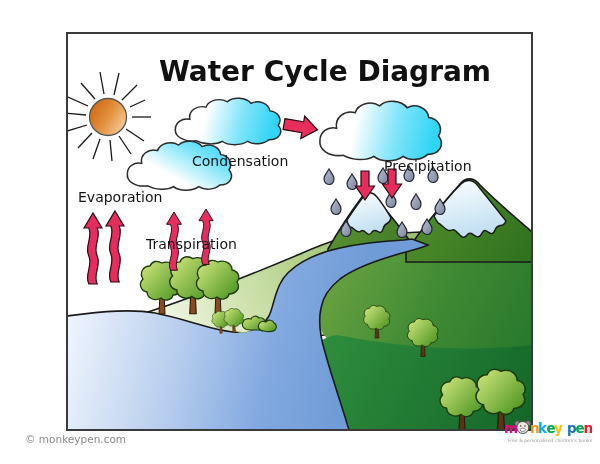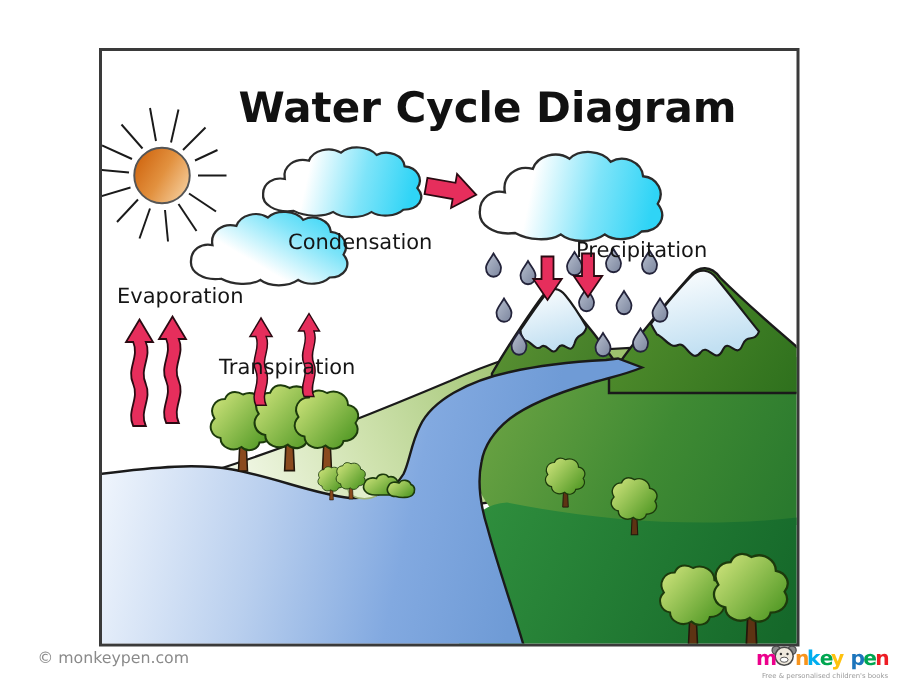--- a/index.html
+++ b/index.html
@@ -1,20 +1,20 @@
 <!DOCTYPE html>
 <html><head>
 <meta charset="utf-8">
 <style>
   html,body{margin:0;padding:0;background:#fff;}
   .stage{position:relative;width:600px;height:464px;background:#fff;overflow:hidden;
          font-family:"DejaVu Sans","Liberation Sans",sans-serif;}
   .stage svg text{font-family:"DejaVu Sans","Liberation Sans",sans-serif;}
   .copyright{position:absolute;left:25px;top:433px;font-size:10.5px;color:#8a8a8a;}
-  .logo-wrap{position:absolute;left:503px;top:428px;width:94px;height:30px;text-decoration:underline;}
+  .logo-wrap{position:absolute;left:503px;top:418px;width:94px;height:30px;text-decoration:underline;}
 </style>
 </head>
 <body>
 
 <div class="stage">
 
 <svg width="600" height="464" viewBox="0 0 600 464">
   <defs>
     <linearGradient id="gradCloud" x1="0" y1="0" x2="1" y2="0.1">
       <stop offset="0" stop-color="#ffffff"></stop>

